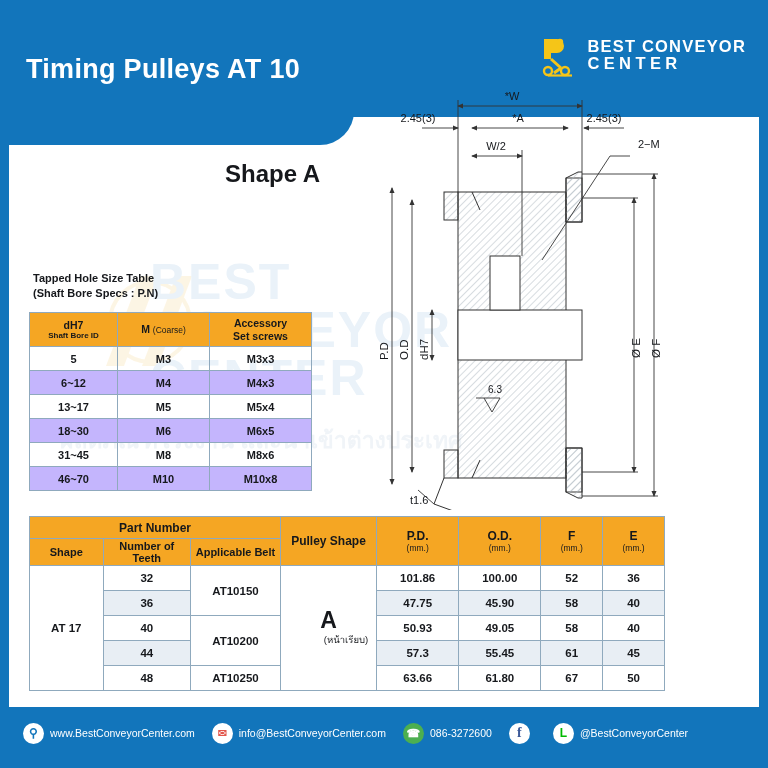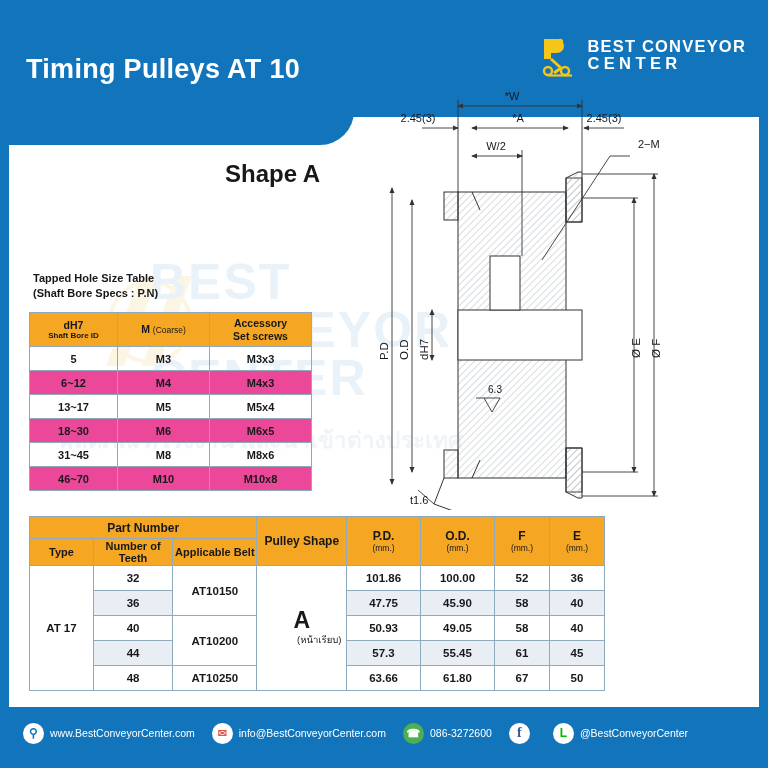--- a/index.html
+++ b/index.html
@@ -72,26 +72,26 @@
   .tapped-table th, .tapped-table td{
     border:1px solid #8fa9bd; text-align:center; color:#16181c;
   }
   .tapped-table thead th{
     background:#f5a623; color:#16181c; font-weight:bold;
     height:34px; line-height:1.15; padding:2px 4px;
   }
   .tapped-table thead th .sub{ font-size:8px; font-weight:bold; display:block; }
   .tapped-table thead th .m-sub{ font-size:8.5px; font-weight:normal; }
   .tapped-table td{ height:24px; font-weight:bold; font-size:11px; }
-  .tapped-table tr.alt td{ background:#ec4899; }
+  .tapped-table tr.alt td{ background:#c4b5fd; }
   .col-d{ width:88px; } .col-m{ width:92px; } .col-a{ width:102px; }
   
   .spec-table{
     position:absolute; left:29px; top:516px; z-index:5;
-    border-collapse:collapse; font-size:11px; width:576px;
+    border-collapse:collapse; font-size:11px; width:636px;
   }
   .spec-table th, .spec-table td{
     border:1px solid #8fa9bd; text-align:center; color:#16181c;
   }
   .spec-table thead th{ background:#f5a623; font-weight:bold; }
   .spec-table .h-row1 th{ height:22px; font-size:12px; }
   .spec-table .h-row2 th{ height:26px; font-size:11px; }
   .spec-table .big-h{ font-size:17px; font-weight:bold; }
   .spec-table .unit{ font-size:8.5px; font-weight:normal; display:block; }
   .spec-table td{ height:25px; font-size:11.5px; font-weight:bold; }
@@ -335,21 +335,21 @@
       <th rowspan="2" style="width:70px" class="big-h">
         <span>F</span>
         <span class="unit">(mm.)</span>
       </th>
       <th rowspan="2" style="width:70px" class="big-h">
         <span>E</span>
         <span class="unit">(mm.)</span>
       </th>
     </tr>
     <tr class="h-row2">
-      <th style="width:82px">Type</th>
+      <th style="width:82px">Shape</th>
       <th style="width:97px">Number of Teeth</th>
       <th style="width:97px">Applicable Belt</th>
     </tr>
   </thead>
   <tbody>
     <tr>
       <td rowspan="5" class="type-cell">AT 17</td>
       <td>32</td>
       <td rowspan="2">AT10150</td>
       <td rowspan="5" class="shape-cell">

